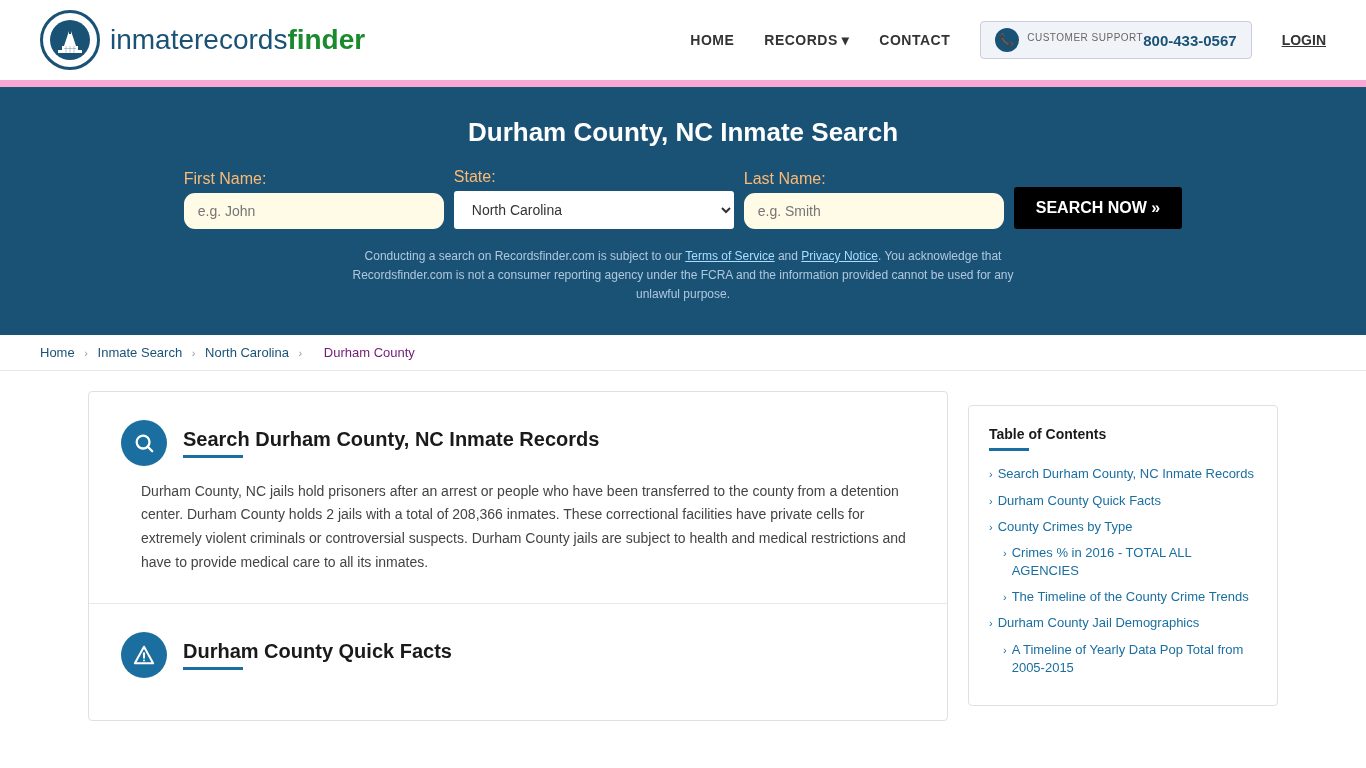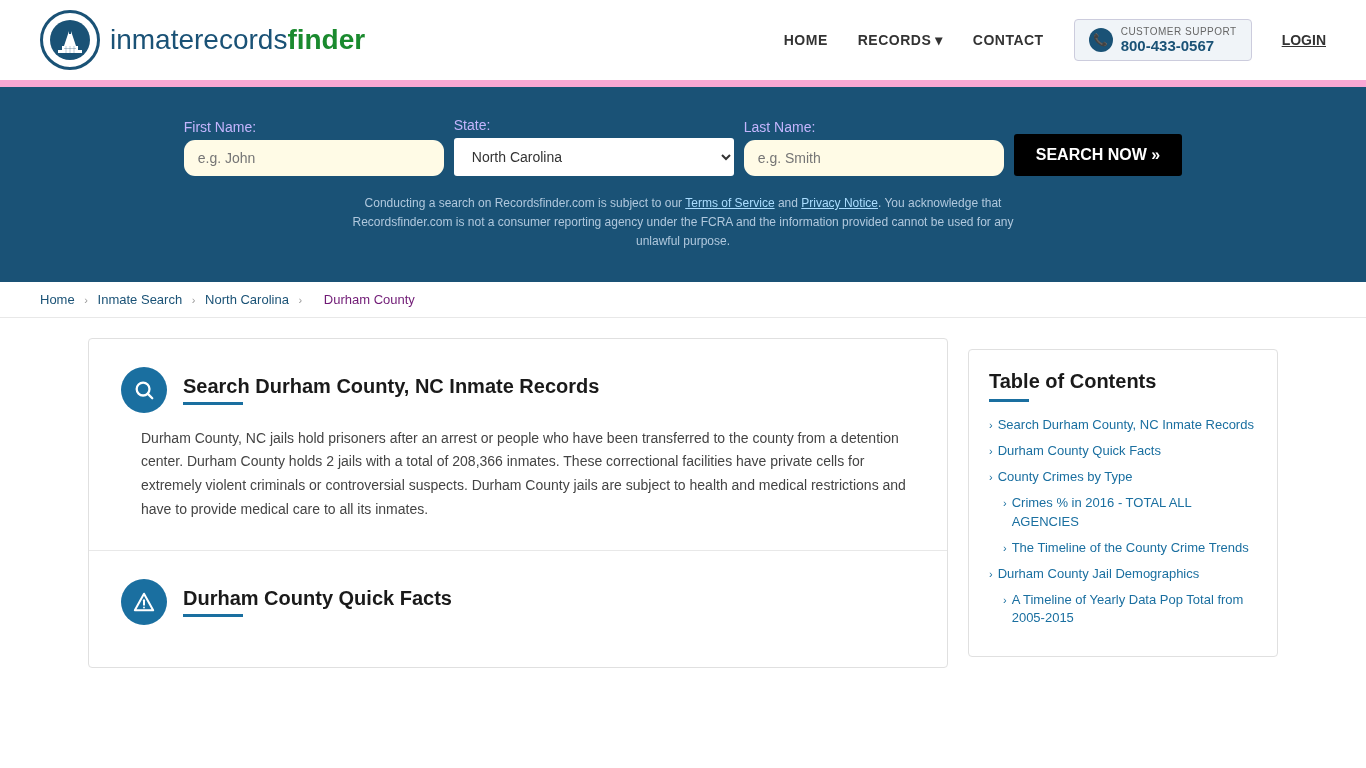--- a/index.html
+++ b/index.html
@@ -81,21 +81,21 @@
       background: #1a5276;
       border-radius: 50%;
       display: flex;
       align-items: center;
       justify-content: center;
       color: white;
       font-size: 12px;
     }
     .customer-support .support-text {
       display: flex;
-      flex-direction: column;
+      flex-direction: row;
     }
     .customer-support .support-label {
       font-size: 10px;
       color: #666;
       text-transform: uppercase;
       letter-spacing: 0.5px;
     }
     .customer-support .support-number {
       font-size: 15px;
       font-weight: bold;
@@ -128,22 +128,22 @@
       justify-content: center;
       margin-bottom: 18px;
     }
     .form-group {
       display: flex;
       flex-direction: column;
       align-items: flex-start;
       gap: 5px;
     }
     .form-group label {
-      font-size: 14px;
-      color: #c4b5fd;
+      font-size: 16px;
+      color: #fdba74;
       font-weight: normal;
       text-align: center;
     }
     .form-group input {
       width: 260px;
       padding: 10px 14px;
       font-size: 14px;
       border: none;
       border-radius: 11px;
       background: #fffbe6;
@@ -270,21 +270,21 @@
     
     .sidebar {
       width: 310px;
       flex-shrink: 0;
       margin-left: 20px;
       border: 1px solid #e0e0e0;
       border-radius: 4px;
       padding: 20px 20px 20px;
     }
     .toc-title {
-      font-size: 20px;
+      font-size: 14px;
       font-weight: bold;
       color: #1a1a1a;
       margin-bottom: 6px;
     }
     .toc-divider {
       width: 40px;
       height: 3px;
       background: #1a6fa0;
       margin-bottom: 14px;
     }
@@ -350,20 +350,21 @@
       <div class="support-text">
         <span class="support-label">CUSTOMER SUPPORT</span>
         <span class="support-number">800-433-0567</span>
       </div>
     </div>
     <a class="login-btn" href="#">LOGIN</a>
   </nav>
 </header>
 
 <section class="hero">
+  <h1>Durham County, NC Inmate Search</h1>
   <div class="search-form">
     <div class="form-group">
       <label>First Name:</label>
       <input type="text" placeholder="e.g. John" style="">
     </div>
     <div class="form-group">
       <label>State:</label>
       <select><option value="North Carolina">North Carolina</option></select>
     </div>
     <div class="form-group">

